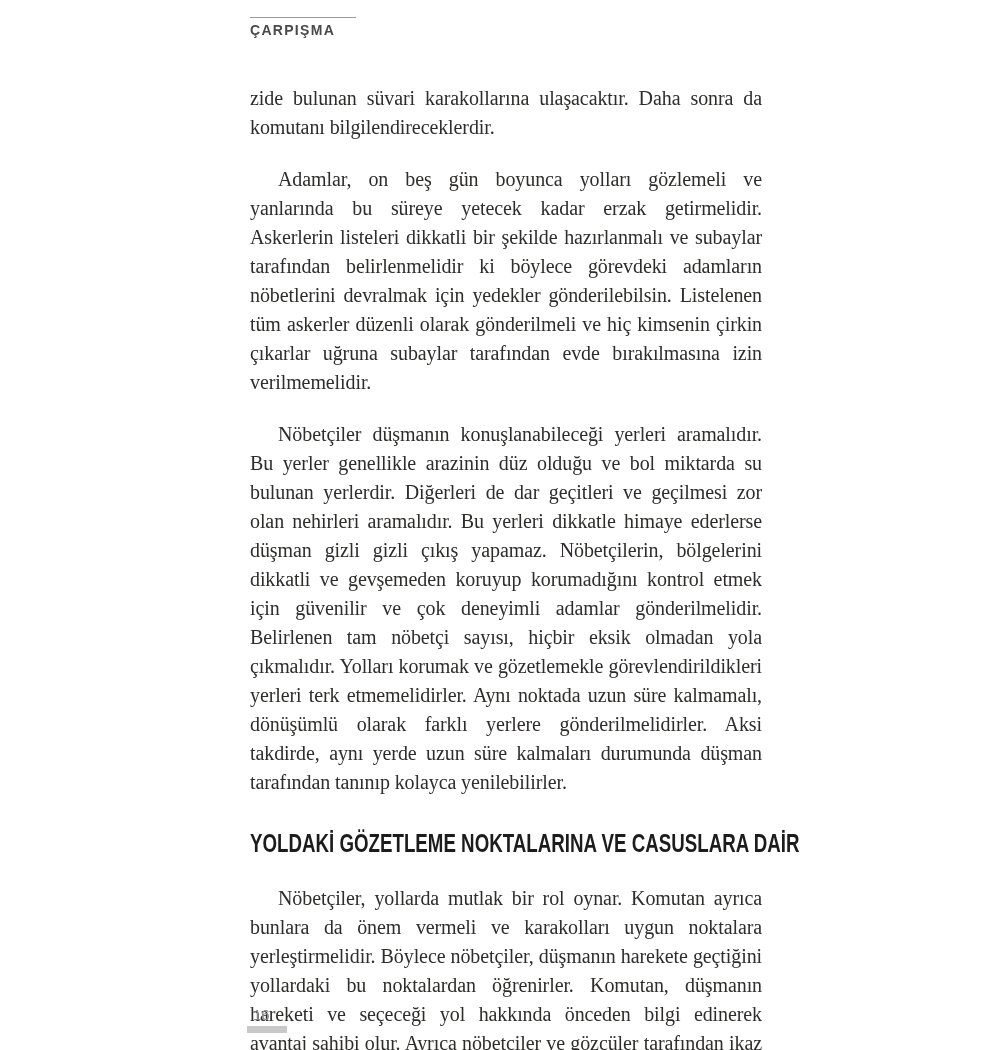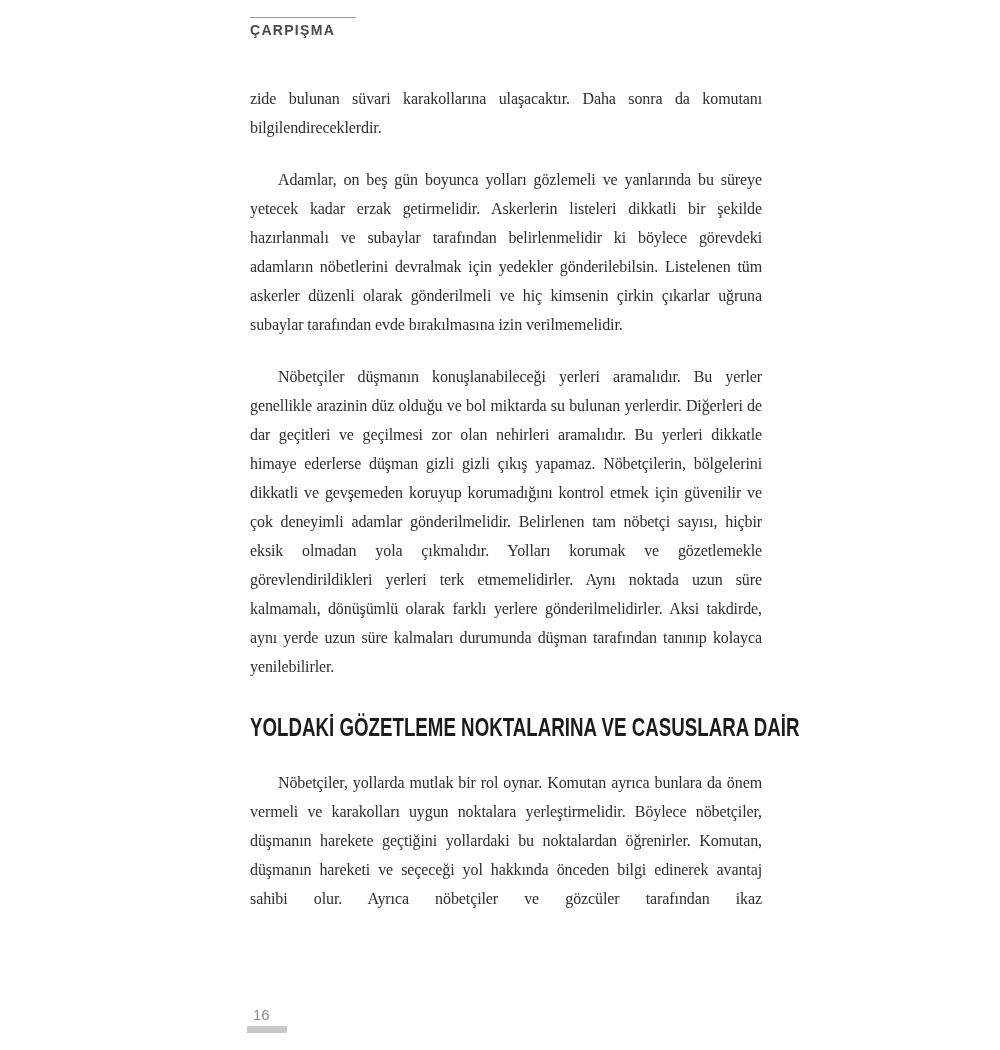--- a/index.html
+++ b/index.html
@@ -38,21 +38,21 @@
   
   .text-block {
     position: absolute;
     top: 84px;
     left: 250px;
     width: 512px;
     color: #2e2d2b;
   }
   .text-block p {
     margin: 0;
-    font-size: 16px;
+    font-size: 20px;
     line-height: 29px;
     text-align: justify;
     letter-spacing: -0.1px;
   }
   .text-block p.indent {
     text-indent: 28px;
     margin-top: 23px;
   }
   .text-block p.justify-last {
     text-align-last: justify;

